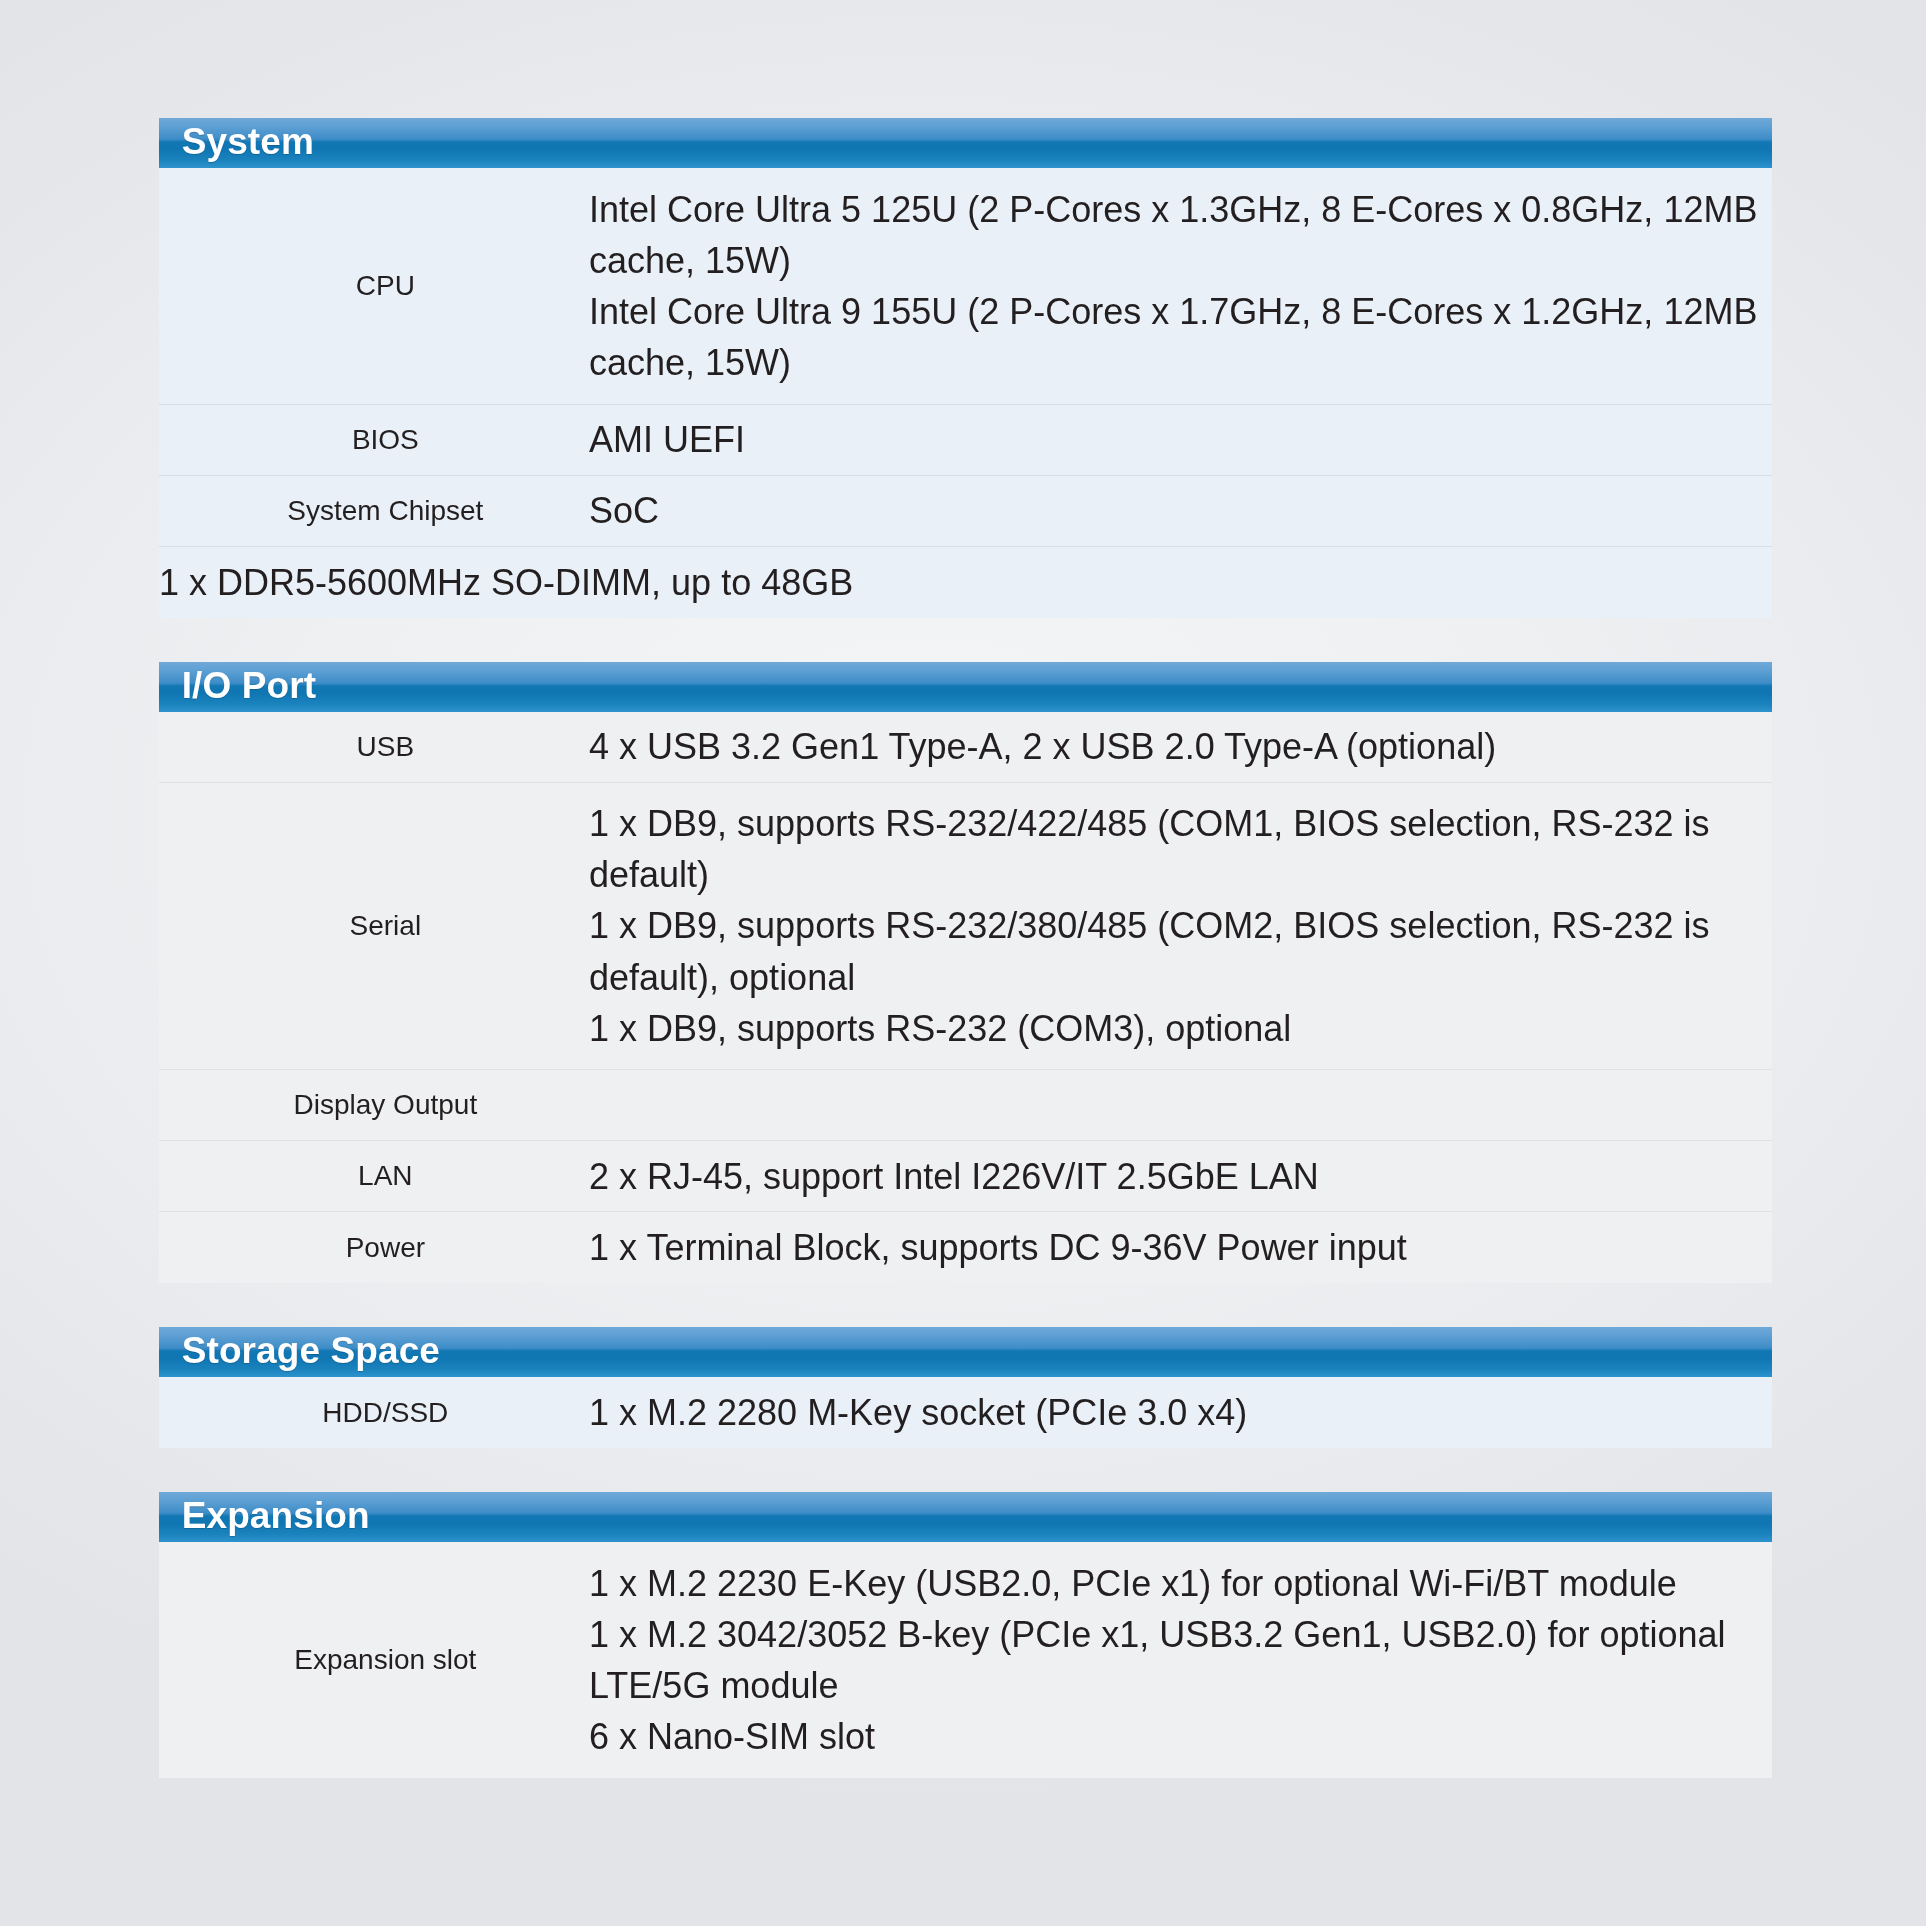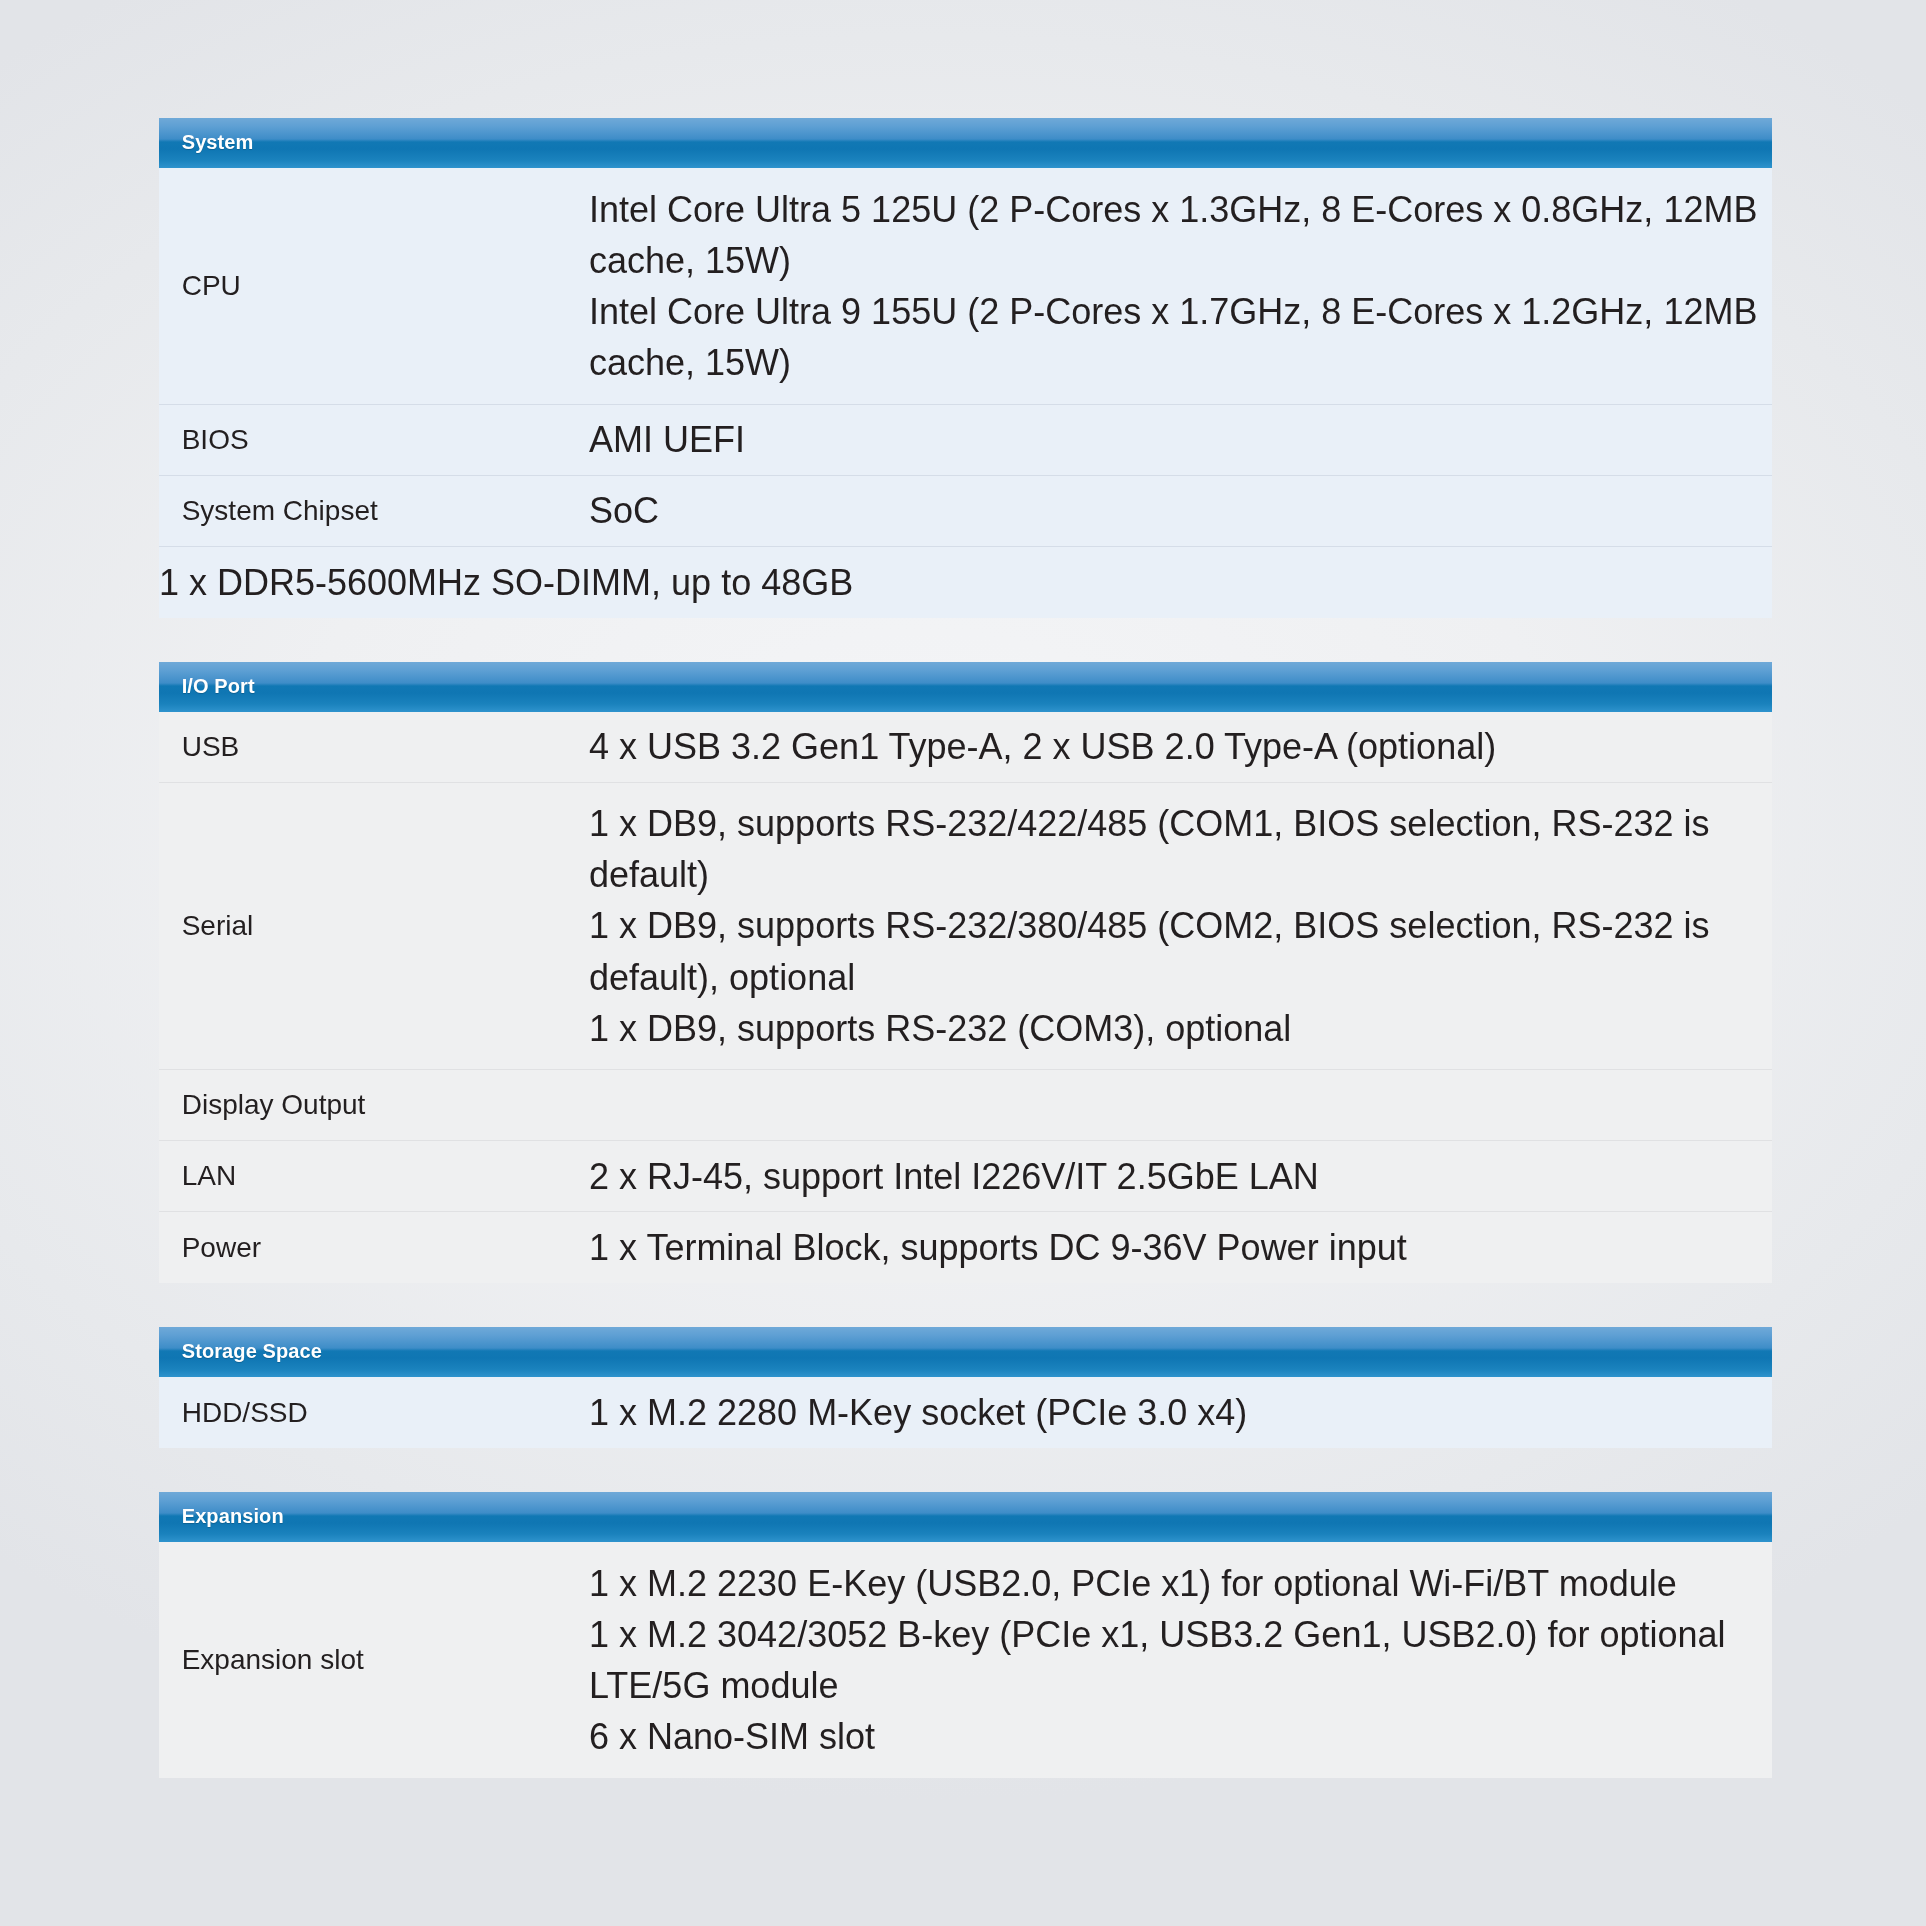--- a/index.html
+++ b/index.html
@@ -51,21 +51,21 @@
         #1a82bd 84%,
         #2e93cd 100%);
     overflow: hidden;
   }
   .section-header-title {
     position: absolute;
     left: 22.7px;
     top: 50%;
     transform: translateY(-52%);
     color: #ffffff;
-    font-size: 20px;
+    font-size: 37px;
     font-weight: bold;
     letter-spacing: 0.1px;
     white-space: nowrap;
     text-shadow: 0 0.7px 0.7px rgba(0,0,0,0.18);
   }
 
   
   .section-body {
     width: 100%;
   }
@@ -92,20 +92,21 @@
     border-bottom-color: #e0e1e3;
   }
 
   .spec-label {
     flex: 0 0 430px;
     padding-left: 22.7px;
     box-sizing: border-box;
     font-size: 28px;
     color: #231f20;
     line-height: 1.28;
+    text-align: center;
   }
   .spec-value {
     flex: 1 1 auto;
     padding-right: 7px;
     box-sizing: border-box;
     font-size: 36px;
     color: #231f20;
     line-height: 1.42;
   }
   .spec-value .vline {

